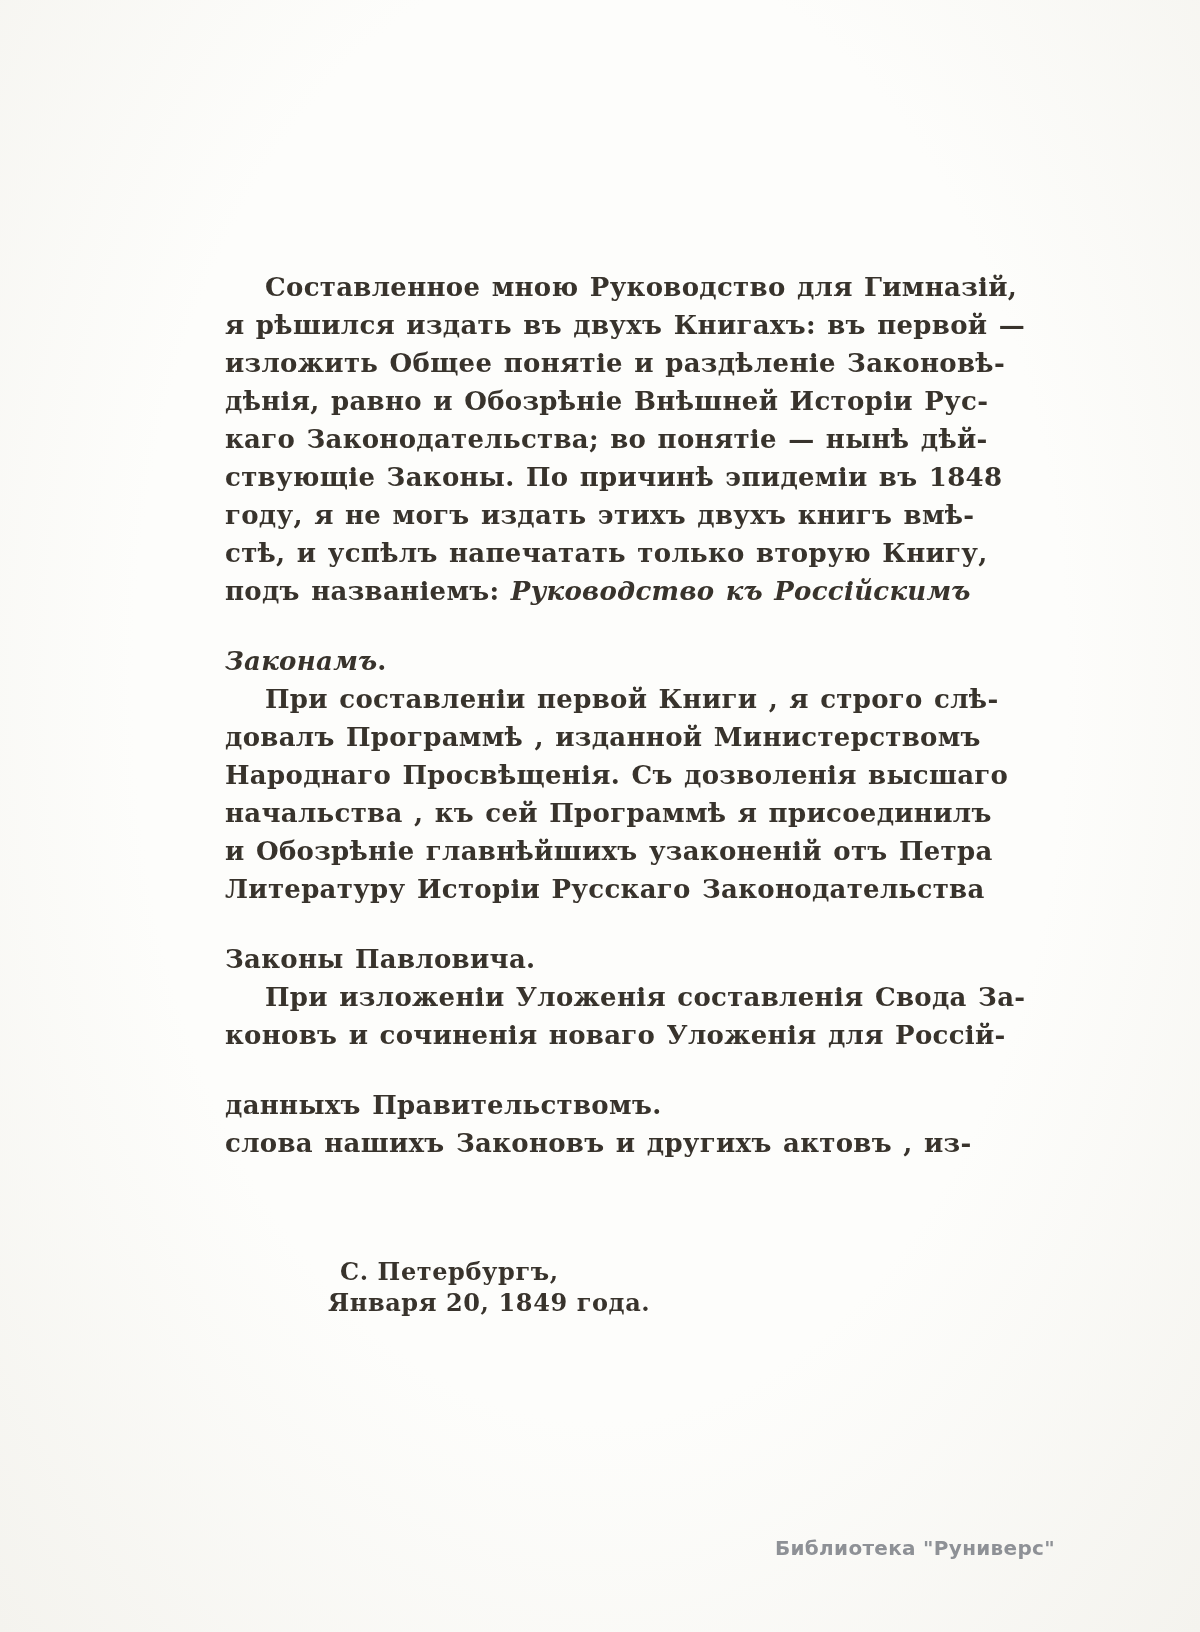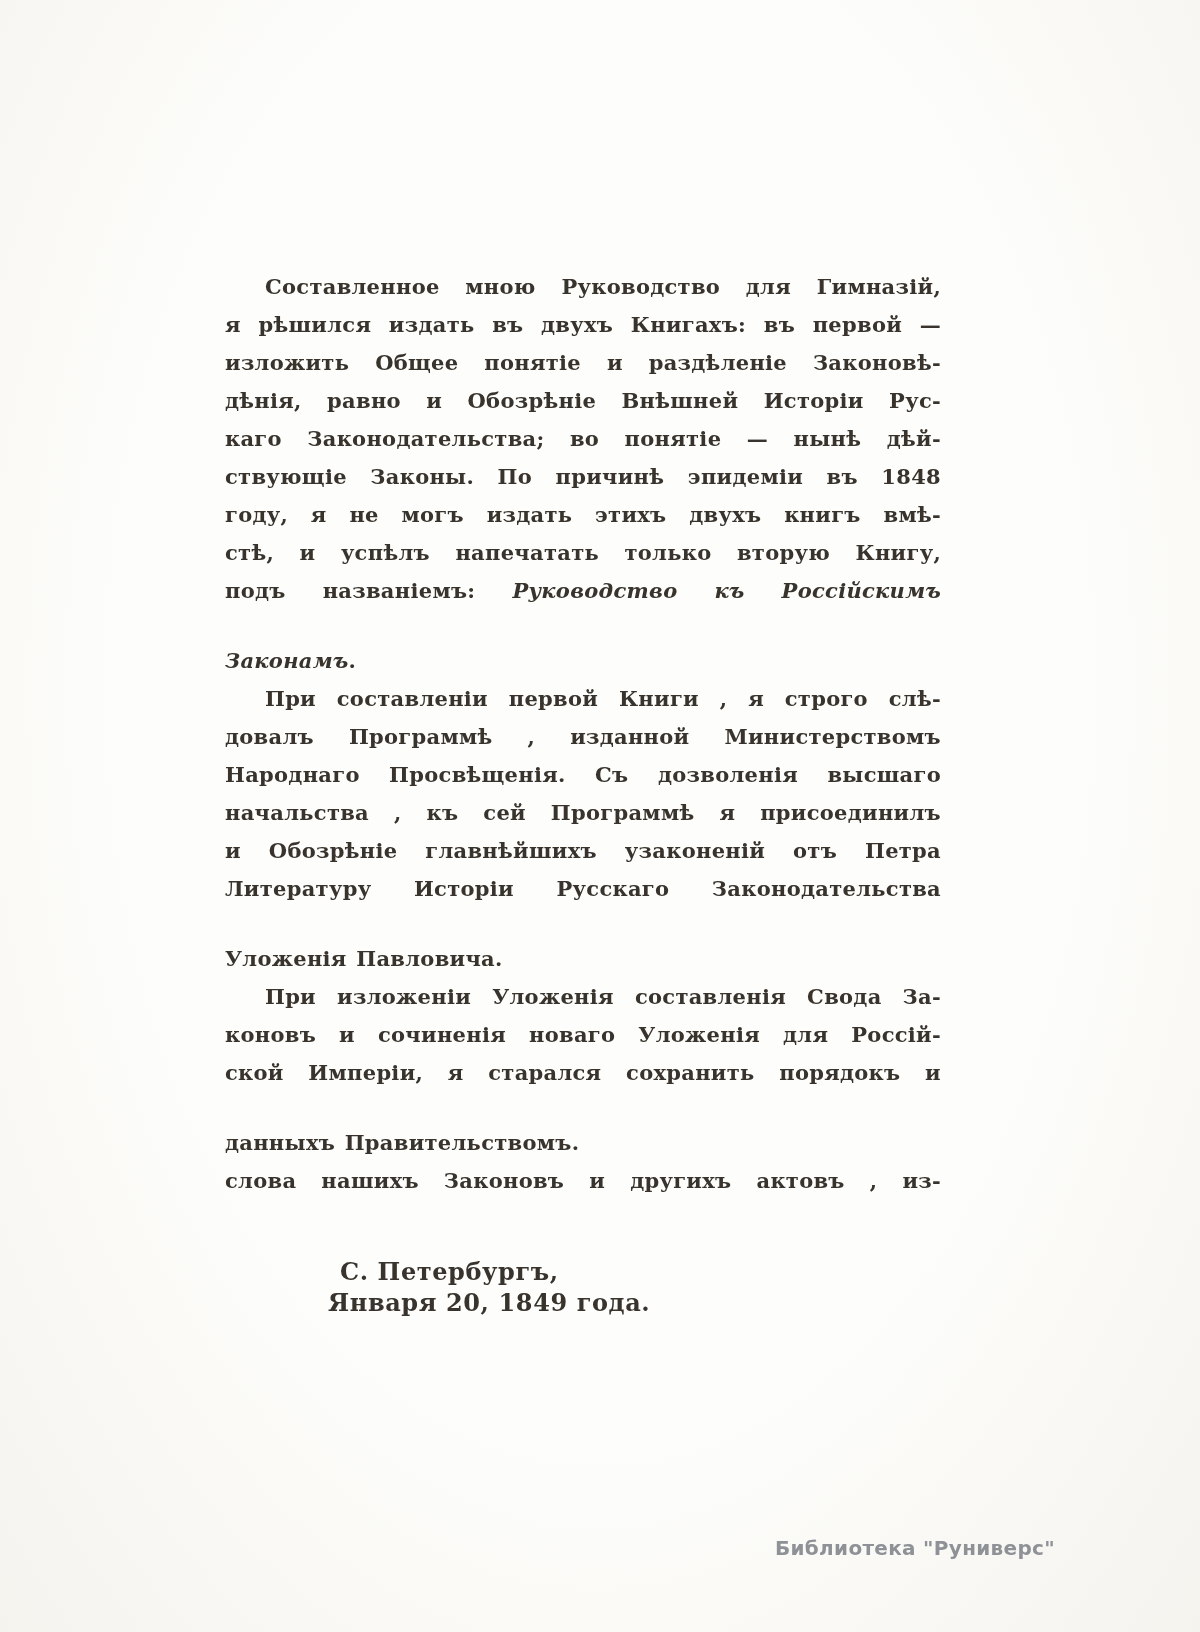--- a/index.html
+++ b/index.html
@@ -22,21 +22,21 @@
   .text-block {
     position: absolute;
     left: 225px;
     top: 268px;
     width: 716px;
   }
 
   .paragraph { margin: 0; }
 
   .line {
-    font-size: 21px;
+    font-size: 26px;
     line-height: 38px;
     font-weight: bold;
     letter-spacing: 0.3px;
     word-spacing: 2px;
     white-space: nowrap;
     text-align: justify;
     text-align-last: justify;
   }
 
   .line.first { text-indent: 40px; }
@@ -85,26 +85,25 @@
         <div class="line"><span>подъ названіемъ: </span><span class="italic">Руководство къ Россійскимъ</span></div>
         <div class="line last"><span class="italic">Законамъ</span><span>.</span></div>
       </div>
       <div class="paragraph">
         <div class="line first"><span>При составленіи первой Книги , я строго слѣ-</span></div>
         <div class="line"><span>довалъ Программѣ , изданной Министерствомъ</span></div>
         <div class="line"><span>Народнаго Просвѣщенія. Съ дозволенія высшаго</span></div>
         <div class="line"><span>начальства , къ сей Программѣ я присоединилъ</span></div>
         <div class="line"><span>и Обозрѣніе главнѣйшихъ узаконеній отъ Петра</span></div>
         <div class="line"><span>Литературу Исторіи Русскаго Законодательства</span></div>
-        <div class="line last"><span>Уложенія Павловича.</span></div>
+        <div class="line last"><span>Законы Павловича.</span></div>
       </div>
       <div class="paragraph">
         <div class="line first"><span>При изложеніи Уложенія составленія Свода За-</span></div>
         <div class="line"><span>коновъ и сочиненія новаго Уложенія для Россій-</span></div>
-        <div class="line"><span>ской Имперіи, я старался сохранить порядокъ и</span></div>
         <div class="line last"><span>данныхъ Правительствомъ.</span></div>
         <div class="line"><span>слова нашихъ Законовъ и другихъ актовъ , из-</span></div>
       </div>
     </div>
 
   <div class="imprint">
     <div class="place">С. Петербургъ,</div>
     <div class="date">Января 20, 1849 года.</div>
   </div>
 

